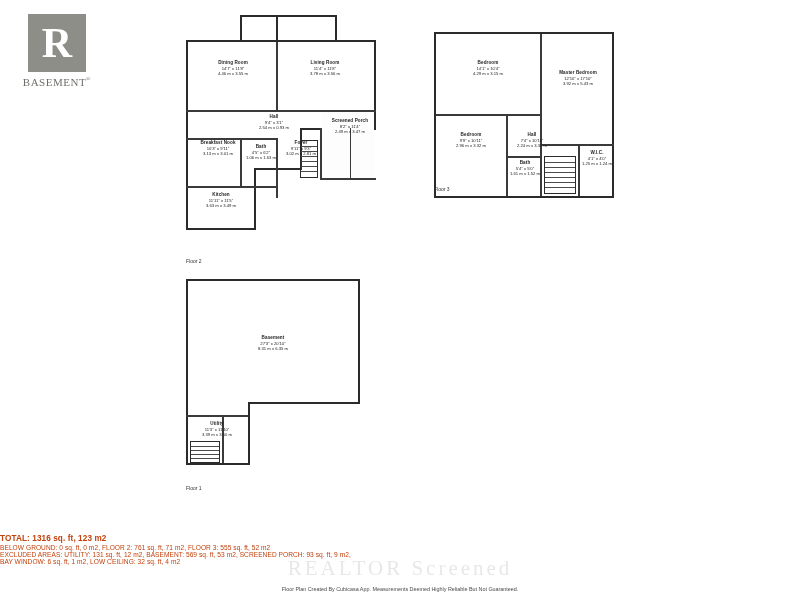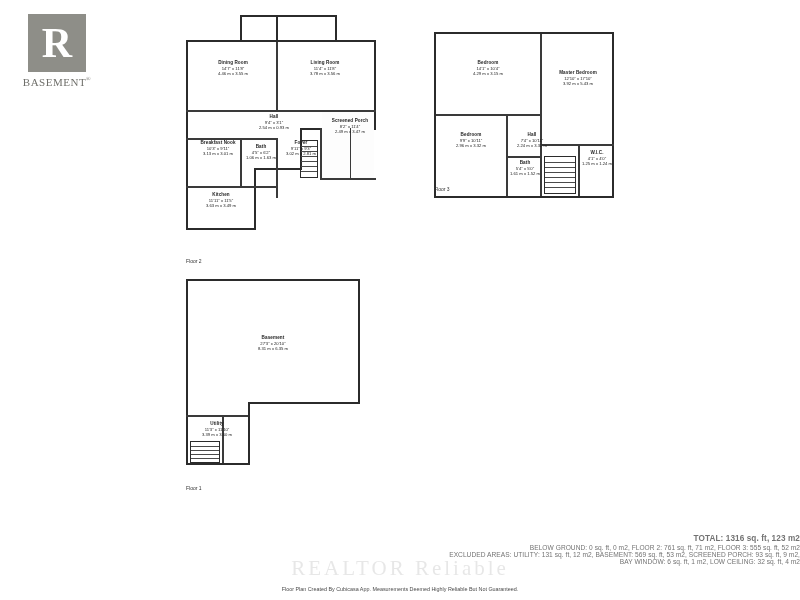--- a/index.html
+++ b/index.html
@@ -106,22 +106,22 @@
     left: 0; right: 0;
     height: 0;
     border-top: 0.6px solid #4a4a4a;
   }
 
   
   .summary {
     position: absolute;
     left: 0; right: 0;
     top: 534px;
-    text-align: right;
-    color: #737373;
+    text-align: left;
+    color: #c2410c;
   }
   .summary .total { font-size: 8.2px; font-weight: bold; letter-spacing: 0.1px; }
   .summary .line { font-size: 6.6px; margin-top: 1px; letter-spacing: 0.05px; }
   .summary .line2 { font-size: 6.6px; letter-spacing: 0.05px; }
   .summary .line3 { font-size: 6.6px; letter-spacing: 0.05px; }
   .disclaimer {
     position: absolute;
     left: 0; right: 0;
     top: 586px;
     text-align: center;
@@ -321,21 +321,21 @@
     <div class="room-label" style="left:4px; top:146px; width:62px;">
       <div class="nm">Utility</div>
       <div class="im">11'3" x 11'10"</div>
       <div class="mm">3.39 m x 3.60 m</div>
     </div>
 
     <div class="floor-tag" style="left:4px; top:210px;">Floor 1</div>
   </div>
 
 
-  <div class="watermark">REALTOR Reliable</div>
+  <div class="watermark">REALTOR Screened</div>
 
   <div class="summary">
     <div class="total">TOTAL: 1316 sq. ft, 123 m2</div>
     <div class="line">BELOW GROUND: 0 sq. ft, 0 m2, FLOOR 2: 761 sq. ft, 71 m2, FLOOR 3: 555 sq. ft, 52 m2</div>
     <div class="line2">EXCLUDED AREAS: UTILITY: 131 sq. ft, 12 m2, BASEMENT: 569 sq. ft, 53 m2, SCREENED PORCH: 93 sq. ft, 9 m2,</div>
     <div class="line3">BAY WINDOW: 6 sq. ft, 1 m2, LOW CEILING: 32 sq. ft, 4 m2</div>
   </div>
 
   <div class="disclaimer">Floor Plan Created By Cubicasa App. Measurements Deemed Highly Reliable But Not Guaranteed.</div>
 

